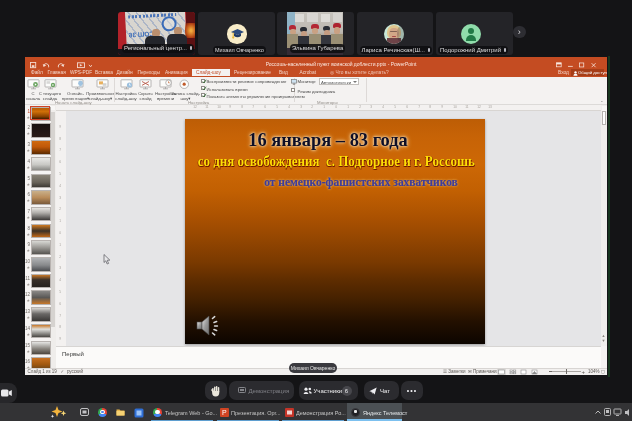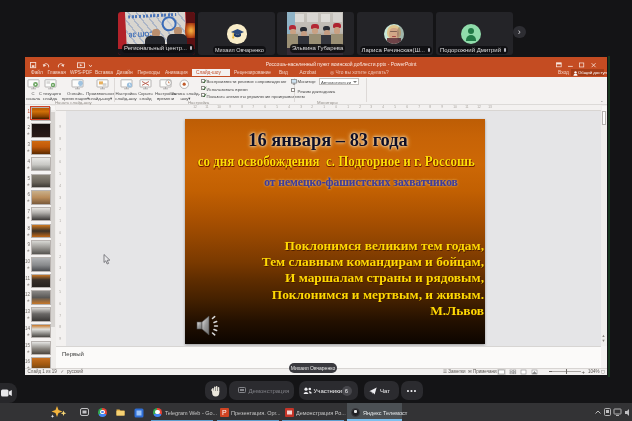--- a/index.html
+++ b/index.html
@@ -349,23 +349,20 @@
    box-shadow:0 1px 2.5px rgba(0,0,0,.35);" id="slide">
   <div style="position:absolute;left:-7.5px;top:10px;width:100%;text-align:center;
     font-family:'Liberation Serif',serif;font-weight:bold;font-size:19px;color:#0e0e26;white-space:nowrap;transform:scaleX(.97);transform-origin:50% 50%;
     text-shadow:0 0 2.5px rgba(255,250,228,1), 0 0 5px rgba(255,238,185,.9);">16 января – 83 года</div>
   <div style="position:absolute;left:0;top:34.5px;width:100%;text-align:center;
     font-family:'Liberation Serif',serif;font-weight:bold;font-size:14.2px;color:#ffdf05;white-space:nowrap;transform:scaleX(.915);transform-origin:50% 50%;
     text-shadow:0.7px 0.7px 0 #701800, -0.5px -0.5px 0 #70180088, 0.5px -0.5px 0 #70180088, -0.5px 0.5px 0 #70180088;">со дня освобождения&nbsp; с. Подгорное и г. Россошь</div>
   <div style="position:absolute;left:26px;top:55px;width:300px;text-align:center;
     font-family:'Liberation Serif',serif;font-weight:bold;font-size:13.2px;color:#3e3c9e;white-space:nowrap;-webkit-text-stroke:0.2px #34327f;transform:scaleX(.87);transform-origin:50% 50%;
     text-shadow:0 0 2.5px rgba(255,225,140,.95);">от немецко-фашистских захватчиков</div>
-  <div style="position:absolute;right:1px;top:119.5px;text-align:right;
-    font-family:'Liberation Serif',serif;font-weight:bold;font-size:13.4px;line-height:16.2px;color:#ffd903;
-    text-shadow:0.6px 0.6px 0 rgba(60,20,0,.75);">Поклонимся великим тем годам,<br>Тем славным командирам и бойцам,<br>И маршалам страны и рядовым,<br>Поклонимся и мертвым, и живым.<br>М.Львов</div>
   <svg style="position:absolute;left:11px;top:194px;" width="26" height="26" viewBox="0 0 26 26">
     <defs>
             <linearGradient id="spk" x1="0" y1="0" x2="1" y2="1">
       <stop offset="0" stop-color="#e8e8e8"></stop>
               <stop offset="0.5" stop-color="#9a9a9a"></stop>
               <stop offset="1" stop-color="#707070"></stop>
     </linearGradient>
           </defs>
     <rect x="1" y="9" width="5" height="7" fill="url(#spk)" stroke="#4a4a4a" stroke-width="0.6"></rect>
     <polygon points="6,9 13,3 13,22 6,16" fill="url(#spk)" stroke="#4a4a4a" stroke-width="0.6"></polygon>

